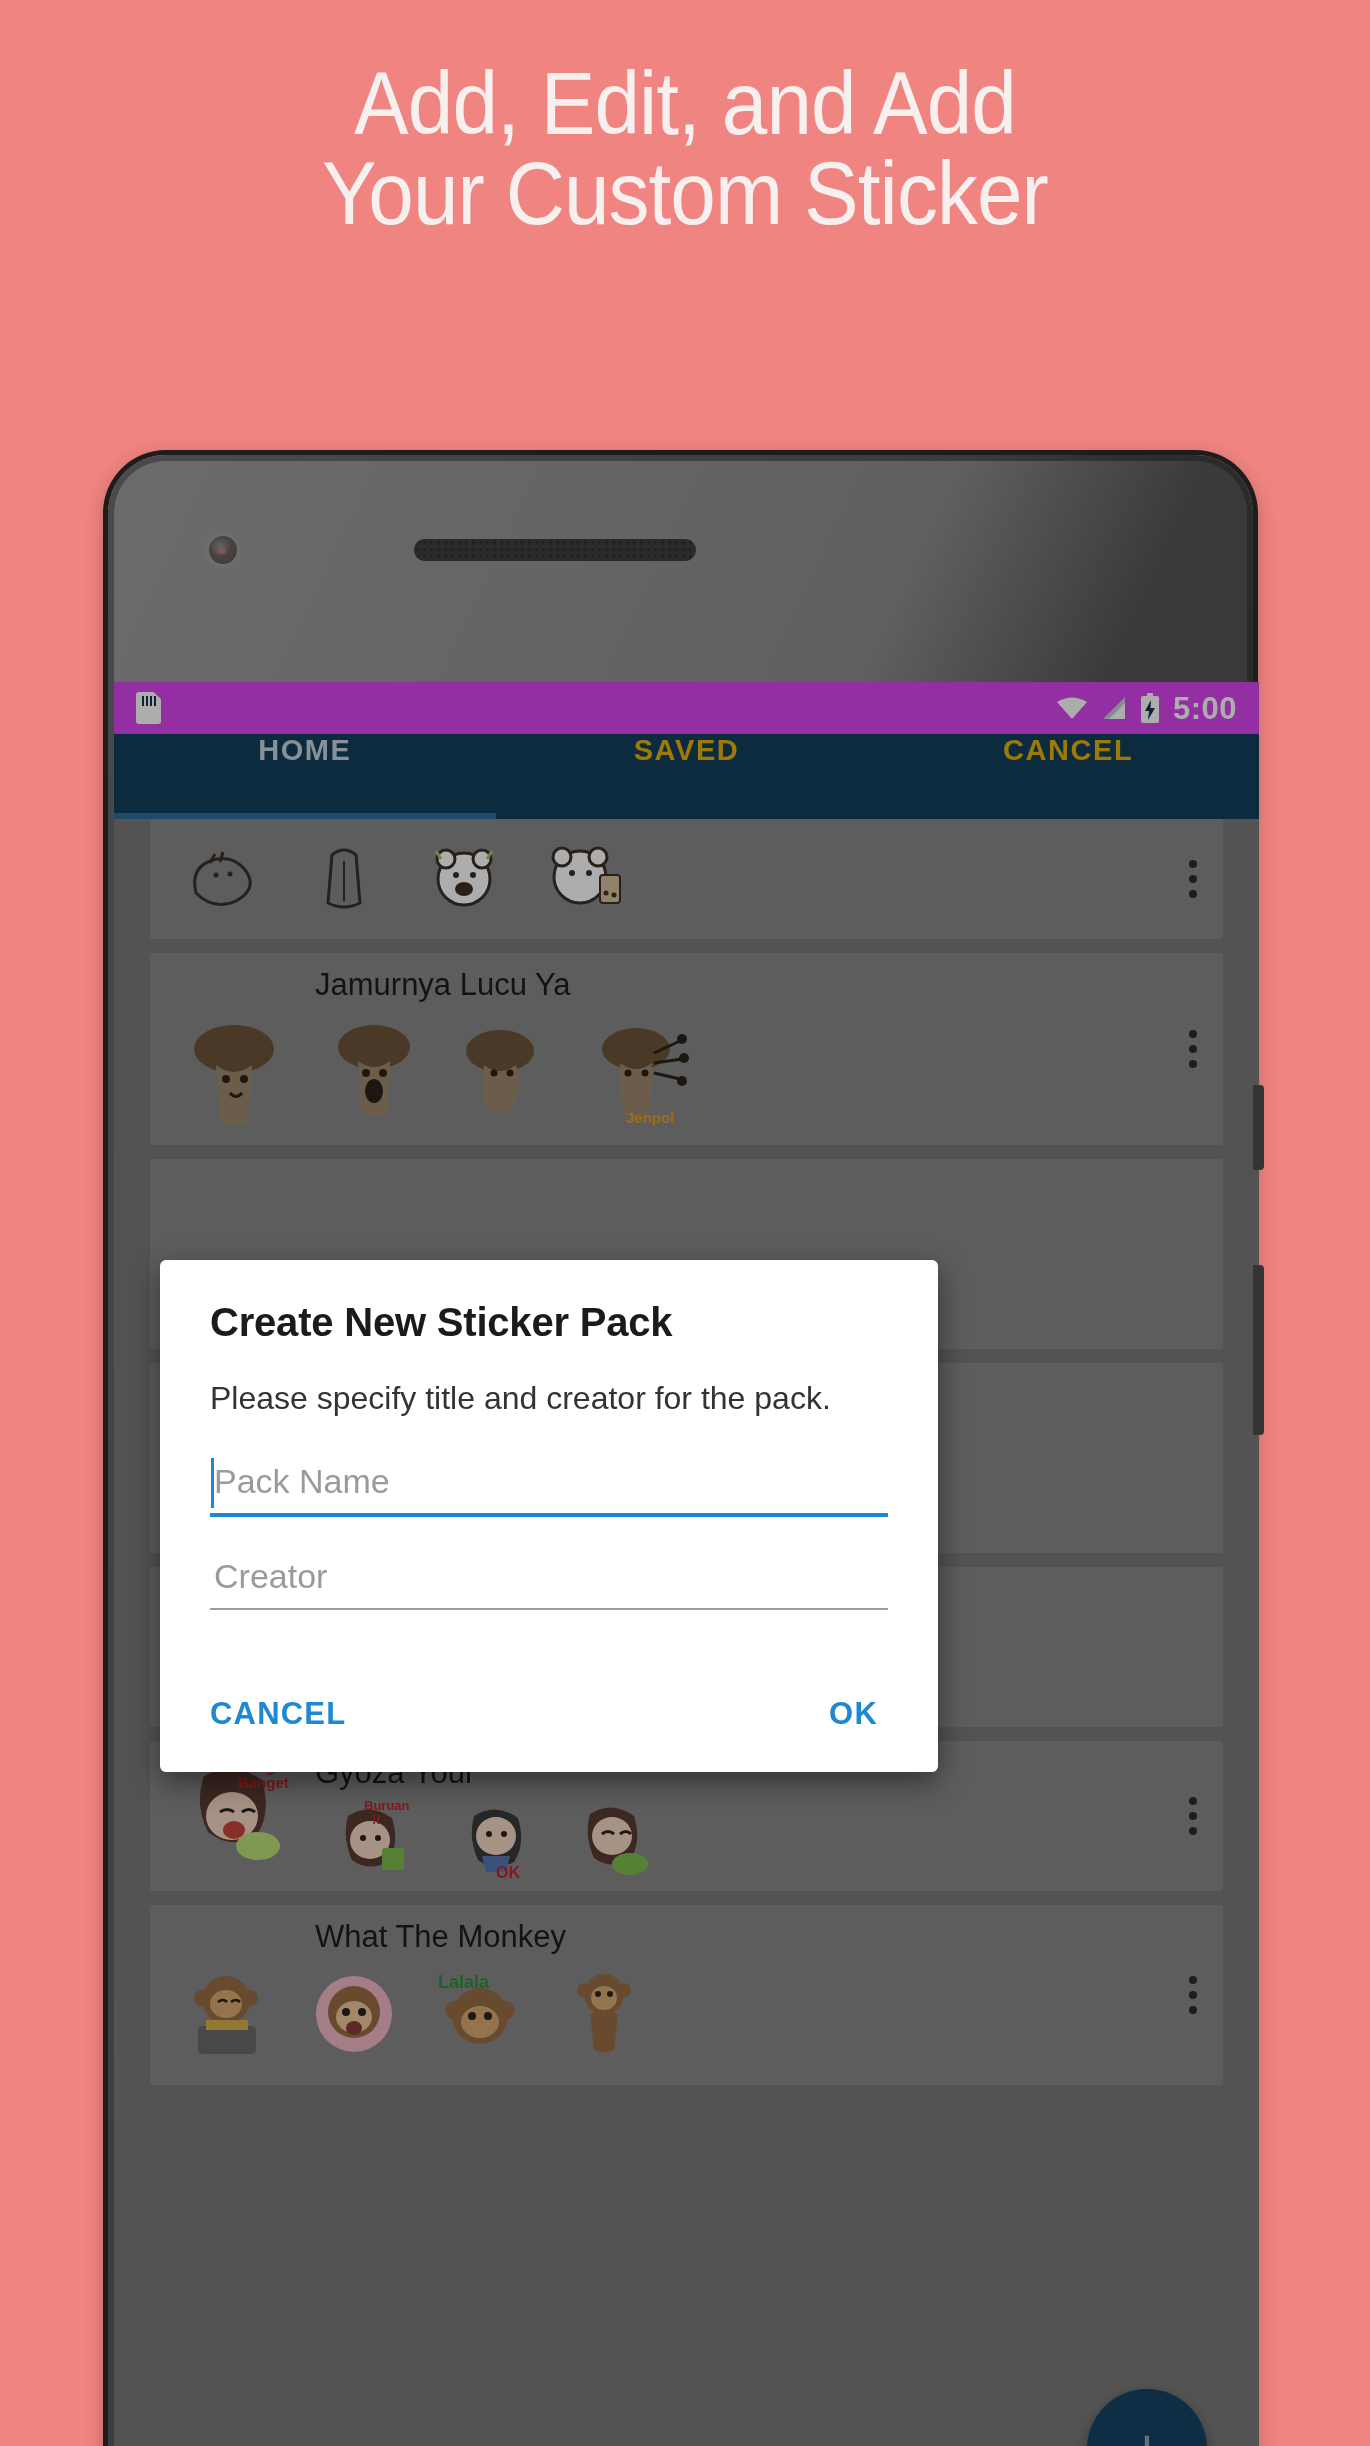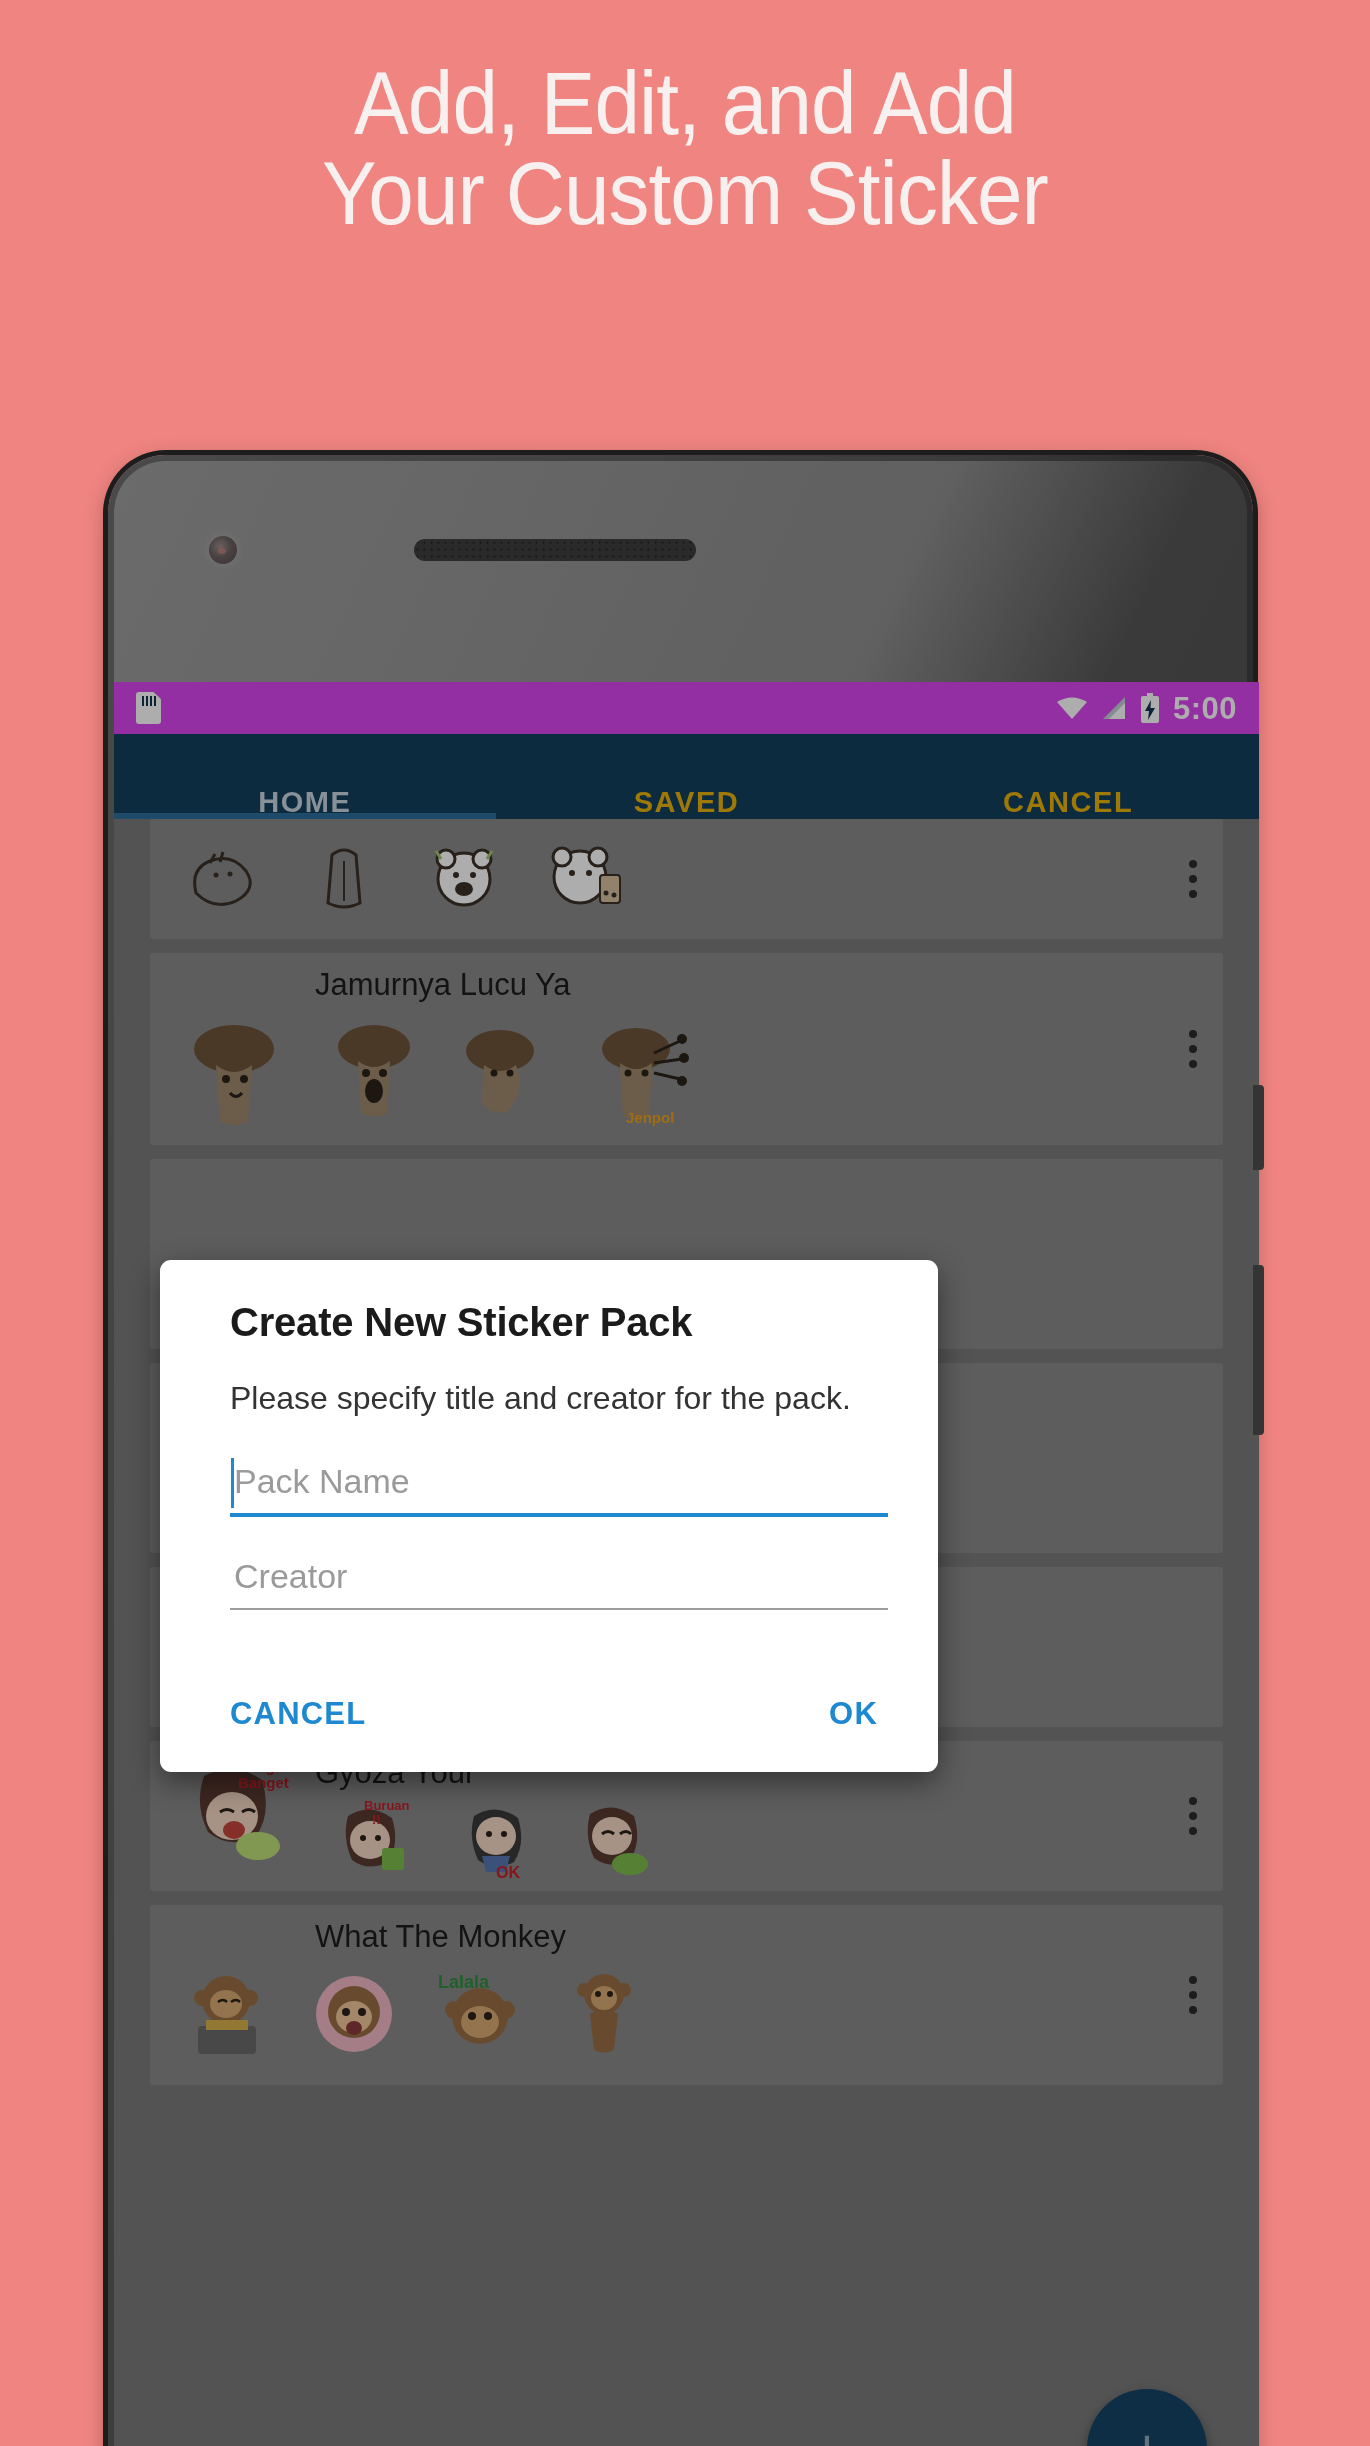--- a/index.html
+++ b/index.html
@@ -99,21 +99,21 @@
   .signal { width:26px; height:24px; }
   .battery { width:20px; height:30px; position:relative; }
   .clock {
     font-size:31px; font-weight:700; letter-spacing:.5px;
     line-height:1;
   }
 
   
   .tabbar {
     height:85px; background:#14405e;
-    display:flex; align-items:flex-end;
+    display:flex; align-items:flex-start;
     position:relative;
   }
   .tab {
     flex:1; text-align:center;
     color:#eab308;
     font-size:29px; font-weight:700;
     letter-spacing:1.6px;
   }
   .tab.active { color:#c9d6e0; }
   .tab-indicator {
@@ -167,23 +167,23 @@
 
   
   .scrim { position:absolute; inset:0; background:rgba(0,0,0,0.32); }
 
   
   .dialog {
     position:absolute;
     left:46px; top:578px;
     width:778px;
     background:#fff;
-    border-radius:11px;
+    border-radius:6px;
     box-shadow:0 10px 30px rgba(0,0,0,.45);
-    padding:40px 50px 0 70px;
+    padding:40px 50px 0 50px;
   }
   .dlg-title {
     font-size:40px; font-weight:700; color:#1b1b1b;
     margin-bottom:32px;
     letter-spacing:-.2px;
   }
   .dlg-msg {
     font-size:32px; color:#333; line-height:43px;
     margin-bottom:36px;
   }

